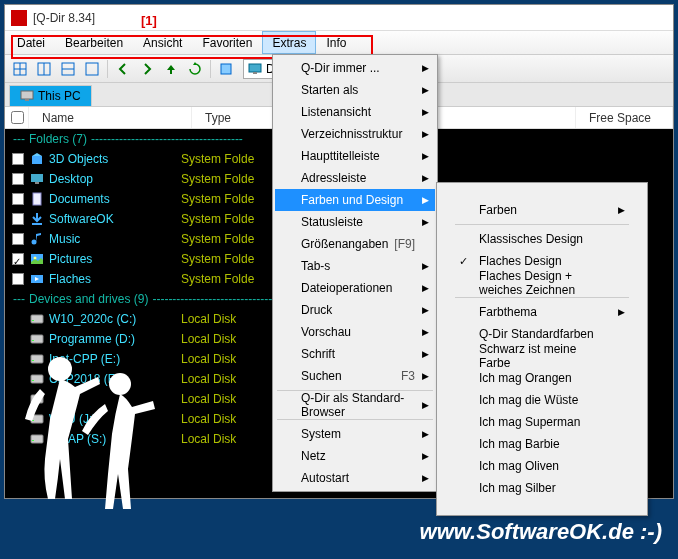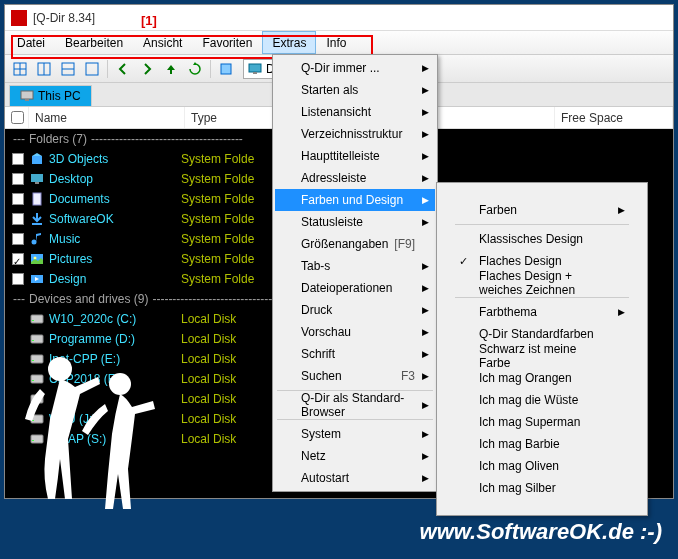--- a/index.html
+++ b/index.html
@@ -14,29 +14,29 @@
 .menu-item { padding: 0 10px; display: flex; align-items: center; cursor: default; }
 .menu-item.active { background: #cde8ff; border: 1px solid #7ab8e8; padding: 0 9px; }
 .toolbar { height: 28px; background: linear-gradient(#f8f8f8, #e8e8e8); display: flex; align-items: center; padding: 0 4px; gap: 2px; border-bottom: 1px solid #ccc; }
 .tbtn { width: 22px; height: 22px; border: 1px solid transparent; display: flex; align-items: center; justify-content: center; border-radius: 2px; }
 .tbtn svg { width: 14px; height: 14px; }
 .tsep { width: 1px; height: 18px; background: #ccc; margin: 0 2px; }
 .addr-combo { height: 20px; border: 1px solid #aaa; background: #fff; display: flex; align-items: center; padding: 0 4px; font-size: 11px; margin-left: 4px; }
 .tabbar { height: 24px; background: #e8e8e8; display: flex; align-items: flex-end; padding: 0 4px; border-bottom: 1px solid #ccc; }
 .tab { background: #0ea5e9; border: 1px solid #ccc; border-bottom: none; padding: 3px 10px; display: flex; align-items: center; gap: 4px; font-size: 11px; }
 .tab-icon { width: 14px; height: 14px; }
-.list-header { height: 22px; background: #fff; display: flex; border-bottom: 1px solid #ddd; }
+.list-header { height: 22px; background: #fff; display: flex; border-bottom: 1px solid #ddd; gap: 7px; }
 .col { border-right: 1px solid #eee; padding: 3px 6px; color: #333; display: flex; align-items: center; position: relative; }
 .col-check { width: 24px; }
 .col-name { width: 156px; }
 .col-type { width: 90px; }
 .col-total { width: 280px; }
 .col-free { flex: 1; }
 .list-body { flex: 1; background: #000; color: #40e0ff; overflow: hidden; position: relative; font-size: 12px; }
-.group-header { color: #a3a3a3; padding: 3px 8px; letter-spacing: 0; }
+.group-header { color: #14b8a6; padding: 3px 8px; letter-spacing: 0; }
 .group-header::before { content: '---'; margin-right: 4px; }
 .group-header::after { content: '--------------------------------------'; margin-left: 4px; }
 .row { display: flex; align-items: center; height: 20px; padding: 0 4px; }
 .row .icon-space { width: 20px; display: flex; justify-content: center; }
 .row .checkbox { width: 12px; height: 12px; background: #fff; border: 1px solid #888; margin-right: 2px; }
 .row .checkbox.checked::after { content: '✓'; font-size: 10px; color: #000; line-height: 10px; }
 .row .ficon { width: 16px; height: 16px; margin-right: 4px; }
 .row .fname { width: 132px; color: #40e0ff; }
 .row .ftype { color: #b0c000; }
 .dropdown { position: absolute; top: 54px; left: 272px; width: 166px; background: #f0f0f0; border: 1px solid #999; box-shadow: 2px 2px 4px rgba(0,0,0,0.3); z-index: 10; padding: 2px; }
@@ -224,21 +224,21 @@
         <span class="ftype">System Folde</span>
       </div>
       <div class="row">
         <span class="icon-space">
           <span class="checkbox"></span>
         </span>
         <svg class="ficon" viewBox="0 0 16 16">
           <rect x="2" y="4" width="12" height="8" fill="#4af"></rect>
           <path d="M6 6 L10 8 L6 10 Z" fill="#fff"></path>
         </svg>
-        <span class="fname">Design</span>
+        <span class="fname">Flaches</span>
         <span class="ftype">System Folde</span>
       </div>
       <div class="group-header">Devices and drives (9)</div>
       <div class="row">
         <span class="icon-space"></span>
         <svg class="ficon" viewBox="0 0 16 16">
           <rect x="2" y="4" width="12" height="8" rx="1" fill="#ccc" stroke="#888"></rect>
           <rect x="3" y="9" width="2" height="1" fill="#4f4"></rect>
         </svg>
         <span class="fname">W10_2020c (C:)</span>

